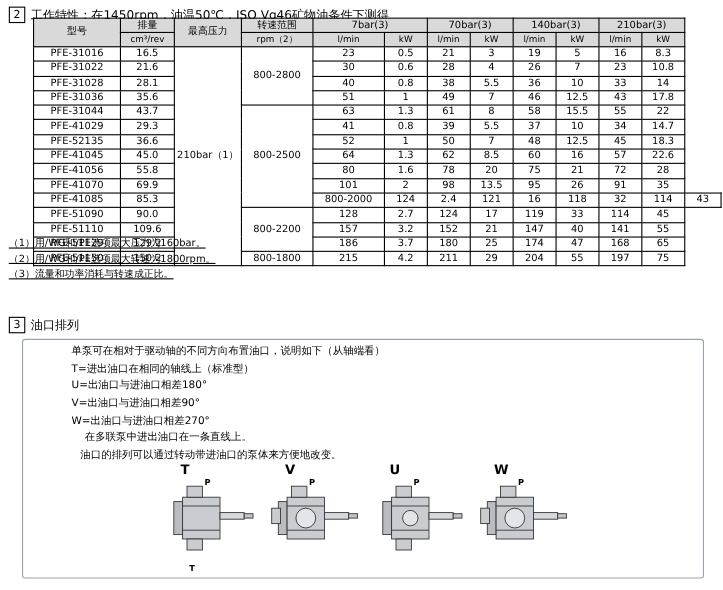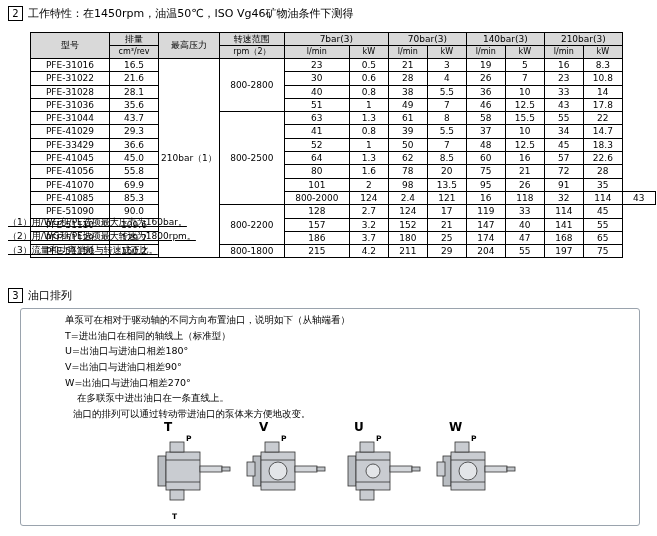--- a/index.html
+++ b/index.html
@@ -16,21 +16,21 @@
     width:13px;height:13px;border:1px solid #000;display:flex;
     align-items:center;justify-content:center;font-size:10px;line-height:1;
     background:#fff;
   }
   .sec-title{font-size:11px;font-weight:normal;letter-spacing:0;}
 
   #sec2{position:absolute;left:8px;top:6px;}
   #sec3{position:absolute;left:8px;top:288px;}
 
   
-  .tbl-wrap{position:absolute;left:8px;top:32px;padding-left:22px;}
+  .tbl-wrap{position:absolute;left:8px;top:16px;padding-left:22px;}
   table.specs{border-collapse:collapse;font-size:9px;}
   table.specs th,table.specs td{
     border:1px solid #000;padding:0 2px;text-align:center;
     line-height:1.15;font-weight:normal;white-space:nowrap;
   }
   table.specs thead th{background:#d9d9d9;height:12px;}
   table.specs tbody td{height:12.3px;}
   td.model{text-align:left;padding-left:4px;width:74px;}
   td.disp{width:44px;}
   td.press{width:52px;}
@@ -167,21 +167,21 @@
             <td class="c-l">41</td>
             <td class="c-k">0.8</td>
             <td class="c-l">39</td>
             <td class="c-k">5.5</td>
             <td class="c-l">37</td>
             <td class="c-k">10</td>
             <td class="c-l">34</td>
             <td class="c-k">14.7</td>
           </tr>
           <tr>
-            <td class="model">PFE-33429</td>
+            <td class="model">PFE-52135</td>
             <td class="disp">36.6</td>
             <td class="c-l">52</td>
             <td class="c-k">1</td>
             <td class="c-l">50</td>
             <td class="c-k">7</td>
             <td class="c-l">48</td>
             <td class="c-k">12.5</td>
             <td class="c-l">45</td>
             <td class="c-k">18.3</td>
           </tr>

